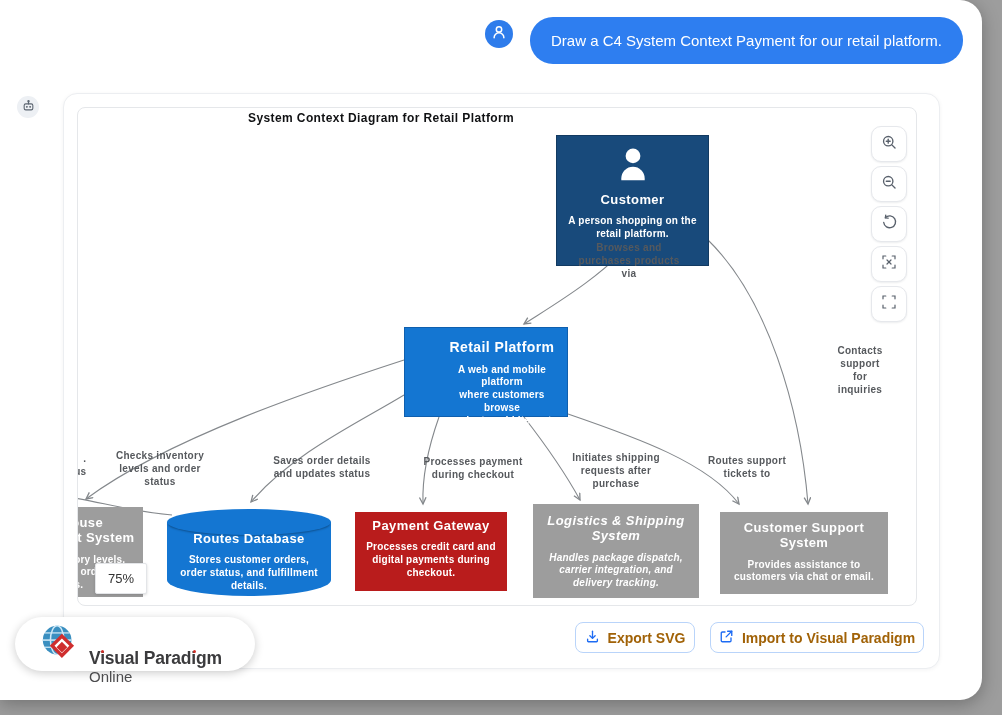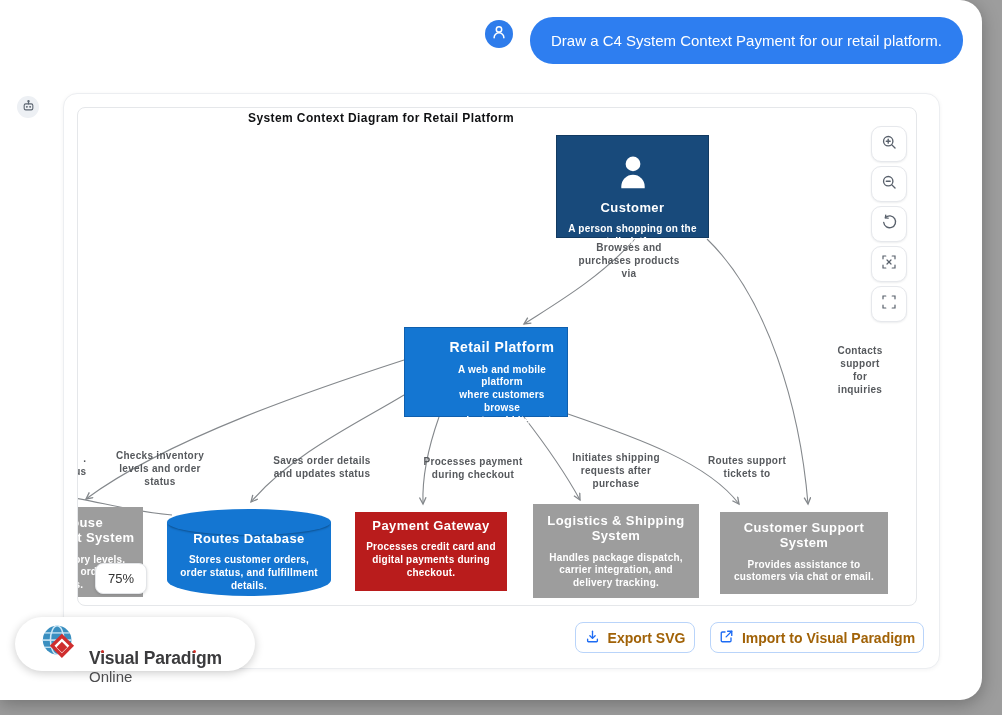--- a/index.html
+++ b/index.html
@@ -16,43 +16,43 @@
   
   .card{position:absolute;left:63px;top:93px;width:877px;height:576px;background:#fff;
         border:1px solid #eceef1;border-radius:14px;box-shadow:0 1px 4px rgba(16,24,40,.05);box-sizing:border-box;}
   .canvas{position:absolute;left:77px;top:107px;width:840px;height:499px;background:#fff;
           border:1px solid #e5e7ea;border-radius:8px;overflow:hidden;box-sizing:border-box;}
   .dg-title{position:absolute;left:170px;top:3px;font-size:12px;font-weight:bold;color:#101113;letter-spacing:.4px;}
   .edges{position:absolute;left:0;top:0;width:840px;height:499px;z-index:1;}
   .node{position:absolute;z-index:2;box-sizing:border-box;color:#fff;text-align:center;padding:8px 6px;}
   .ntitle{font-size:13px;font-weight:bold;letter-spacing:.4px;line-height:1.18;white-space:pre-line;}
   .ndesc{font-size:10px;font-weight:bold;letter-spacing:.2px;line-height:1.28;margin-top:8px;white-space:pre-line;}
-  .n-customer{left:478px;top:27px;width:153px;height:103px;background:#184a7b;border:1px solid #123a61;padding-top:18px;}
+  .n-customer{left:478px;top:27px;width:153px;height:131px;background:#184a7b;border:1px solid #123a61;padding-top:10px;}
   .n-retail{left:326px;top:219px;width:164px;height:90px;background:#1476d2;border:1px solid #0f5fae;padding-top:11px;padding-left:38px;}
   .n-warehouse{left:-88px;top:399px;width:153px;height:90px;background:#9d9d9d;}
   .n-payment{left:277px;top:404px;width:152px;height:79px;background:#b91c1c;padding-top:6px;}
-  .n-logistics{left:455px;top:396px;width:166px;height:94px;background:#9d9d9d;padding-top:9px;}
+  .n-logistics{left:455px;top:396px;width:166px;height:94px;background:#9d9d9d;padding-top:9px;font-style:italic;}
   .n-support{left:642px;top:404px;width:168px;height:82px;background:#9d9d9d;}
   .cyl{position:absolute;left:89px;top:401px;width:164px;height:87px;z-index:2;}
   .cyl-top{position:absolute;left:0;top:0;width:164px;height:26px;background:#1476d2;border-radius:50%;
            box-shadow:0 2px 2px -1px rgba(0,0,0,.3);}
   .cyl-body{position:absolute;left:0;top:13px;right:0;bottom:0;background:#1476d2;
             border-radius:0 0 50% 50%/0 0 16px 16px;}
   .cyl-content{position:absolute;inset:0;padding-top:22px;text-align:center;color:#fff;z-index:1;}
   .elabel{position:absolute;z-index:3;transform:translate(-50%,-50%);text-align:center;
           font-size:10px;font-weight:bold;color:#56595d;letter-spacing:.3px;line-height:1.3;white-space:pre-line;}
   .elabel-frag{position:absolute;z-index:3;left:8px;top:357px;transform:translate(-100%,-50%);
           text-align:right;font-size:10px;font-weight:bold;color:#56595d;line-height:1.3;white-space:pre-line;}
   .person-icon-lg{margin:0 auto 6px auto;display:block;}
   
   .zbtn{position:absolute;left:871px;width:34px;height:34px;background:#fff;border:1px solid #e6e8ec;
         border-radius:10px;box-shadow:0 1px 2px rgba(16,24,40,.08);display:flex;align-items:center;justify-content:center;z-index:6;}
   
   .zoom-badge{position:absolute;left:95px;top:563px;width:50px;height:29px;background:#fff;border:1px solid #e3e5e8;
-        border-radius:8px;box-shadow:0 1px 3px rgba(0,0,0,.15);display:flex;align-items:center;justify-content:center;
+        border-radius:2px;box-shadow:0 1px 3px rgba(0,0,0,.15);display:flex;align-items:center;justify-content:center;
         font-size:13px;color:#333;z-index:7;}
   
   .fbtn{position:absolute;top:622px;height:31px;background:#fff;border:1px solid #b9d4fa;border-radius:8px;
         color:#a16207;font-size:14px;font-weight:bold;display:flex;align-items:center;justify-content:center;
         gap:8px;box-sizing:border-box;z-index:6;}
   .fbtn-export{left:575px;width:120px;}
   .fbtn-import{left:710px;width:214px;}
   
   .brand{position:absolute;left:15px;top:617px;width:240px;height:54px;background:#fff;border-radius:27px;
          box-shadow:0 2px 10px rgba(0,0,0,.2);display:flex;align-items:center;padding-left:24px;box-sizing:border-box;z-index:10;}

